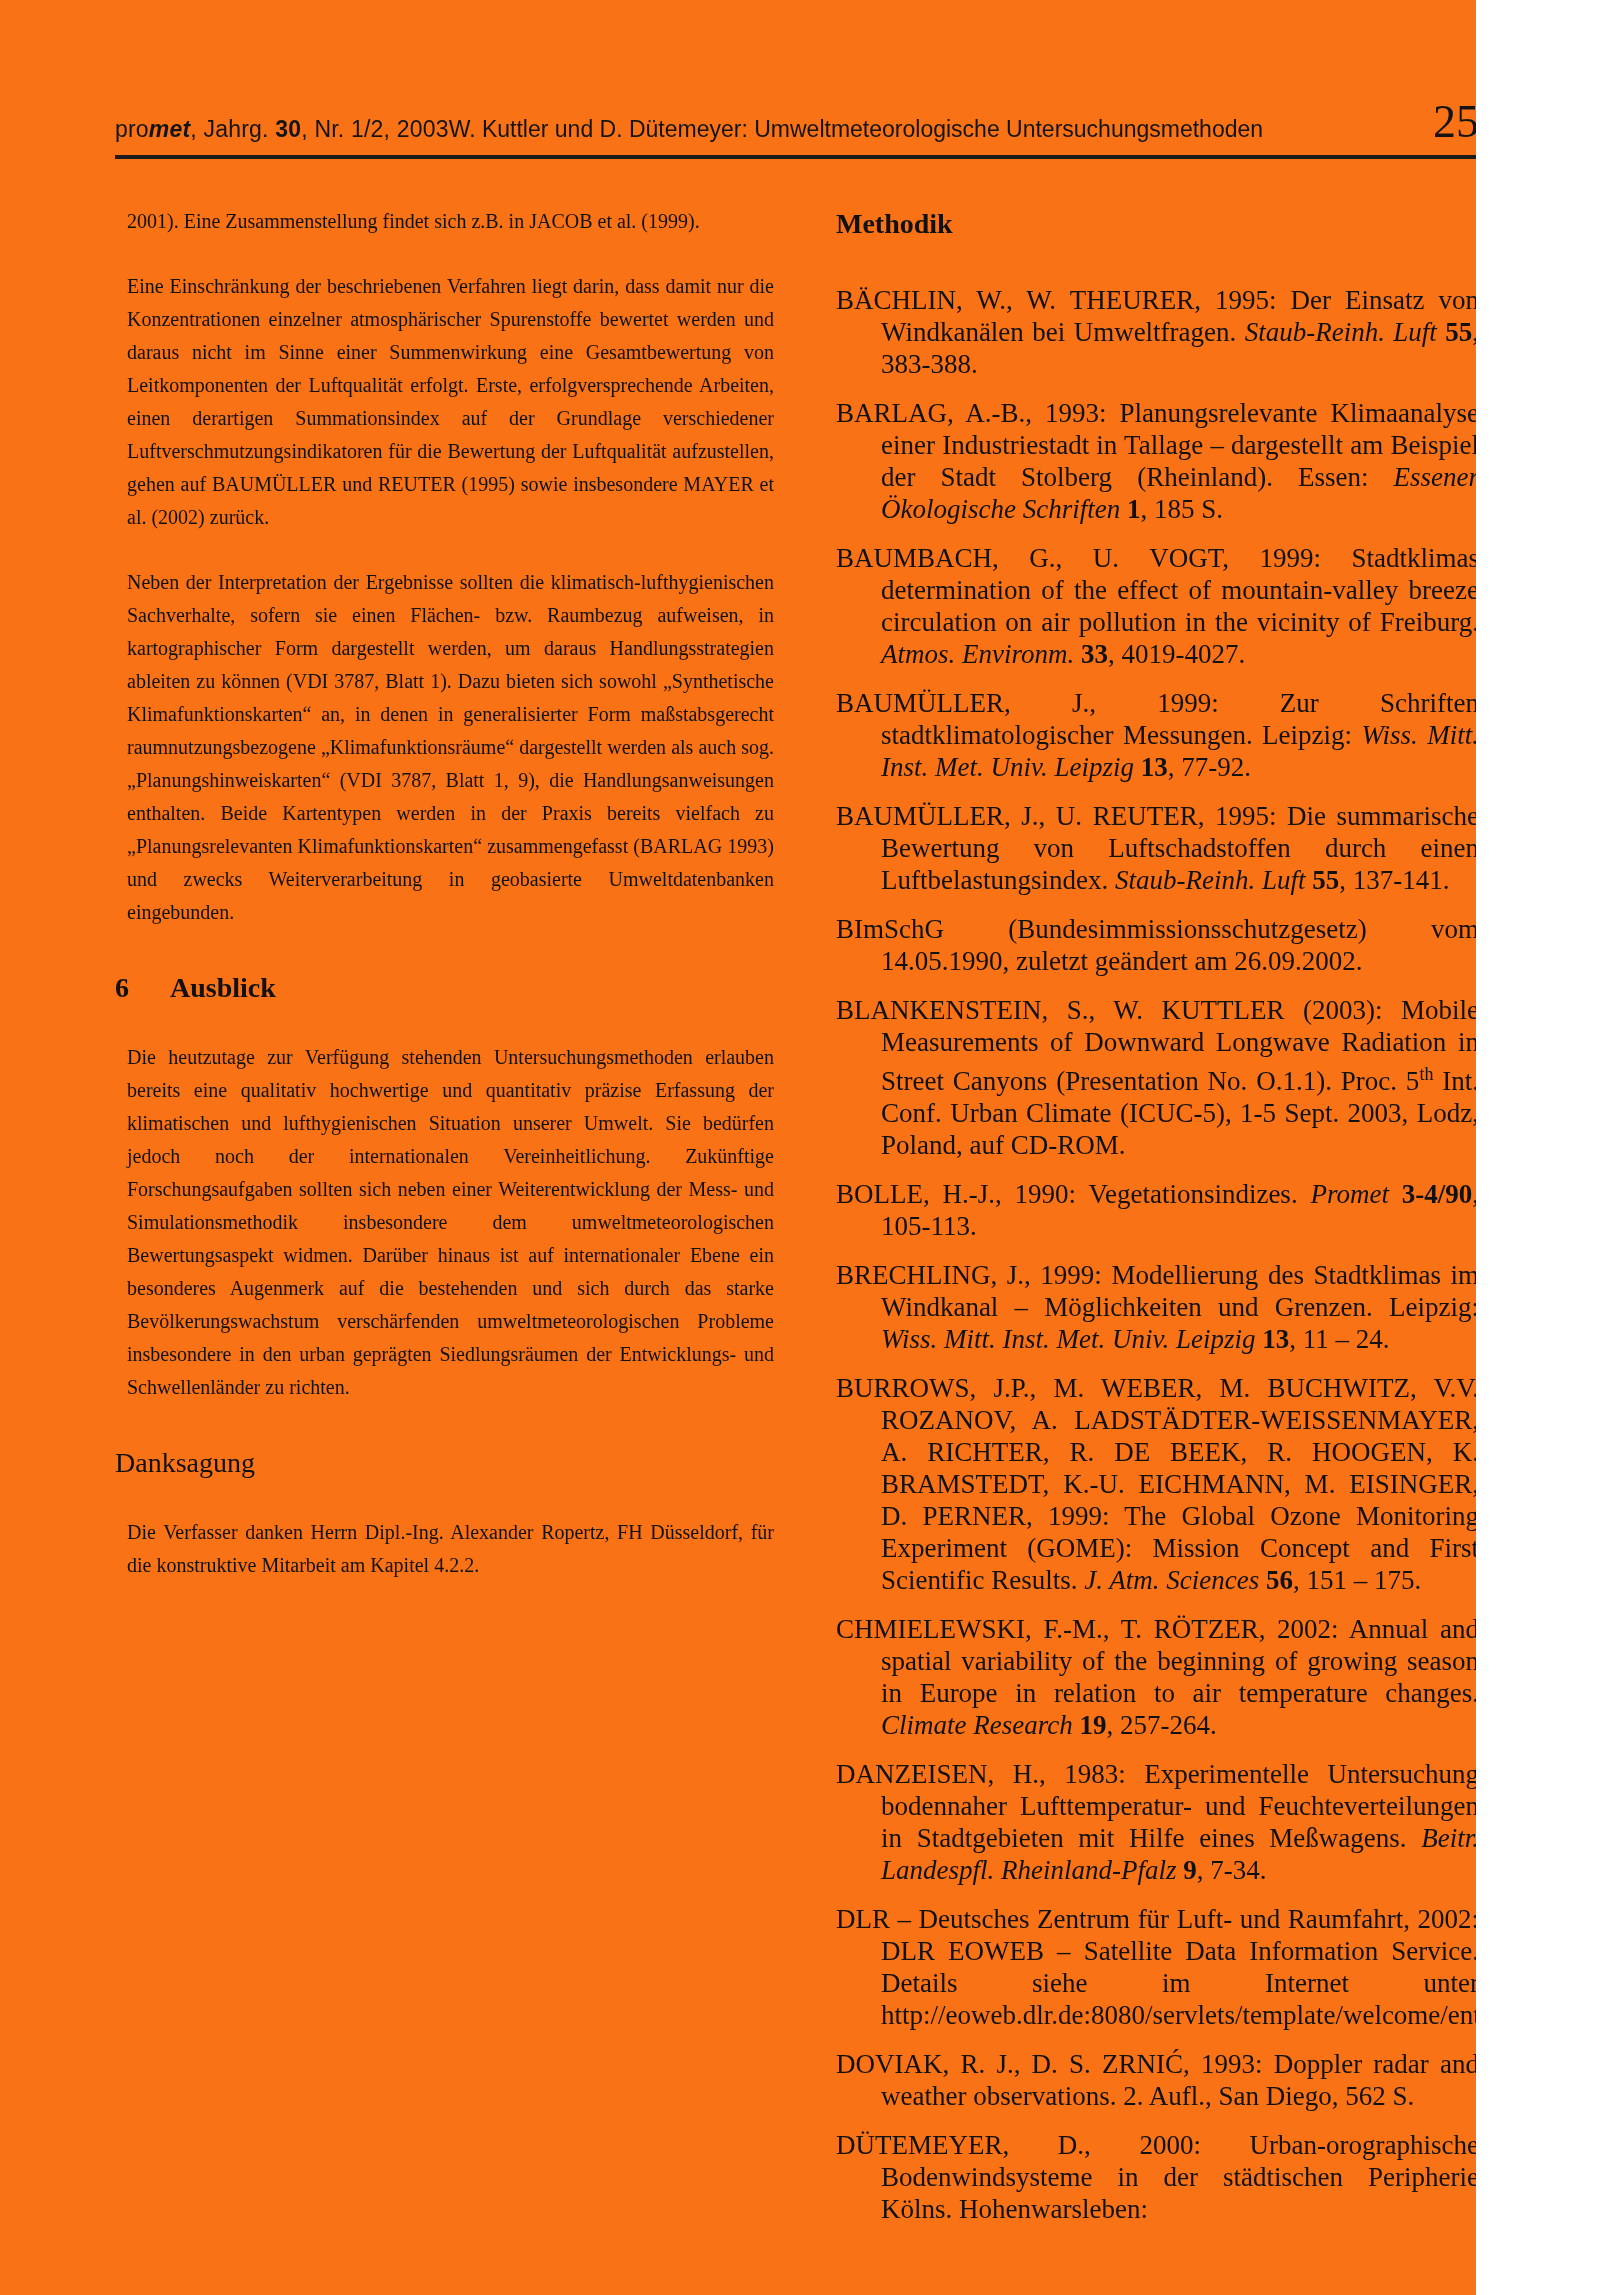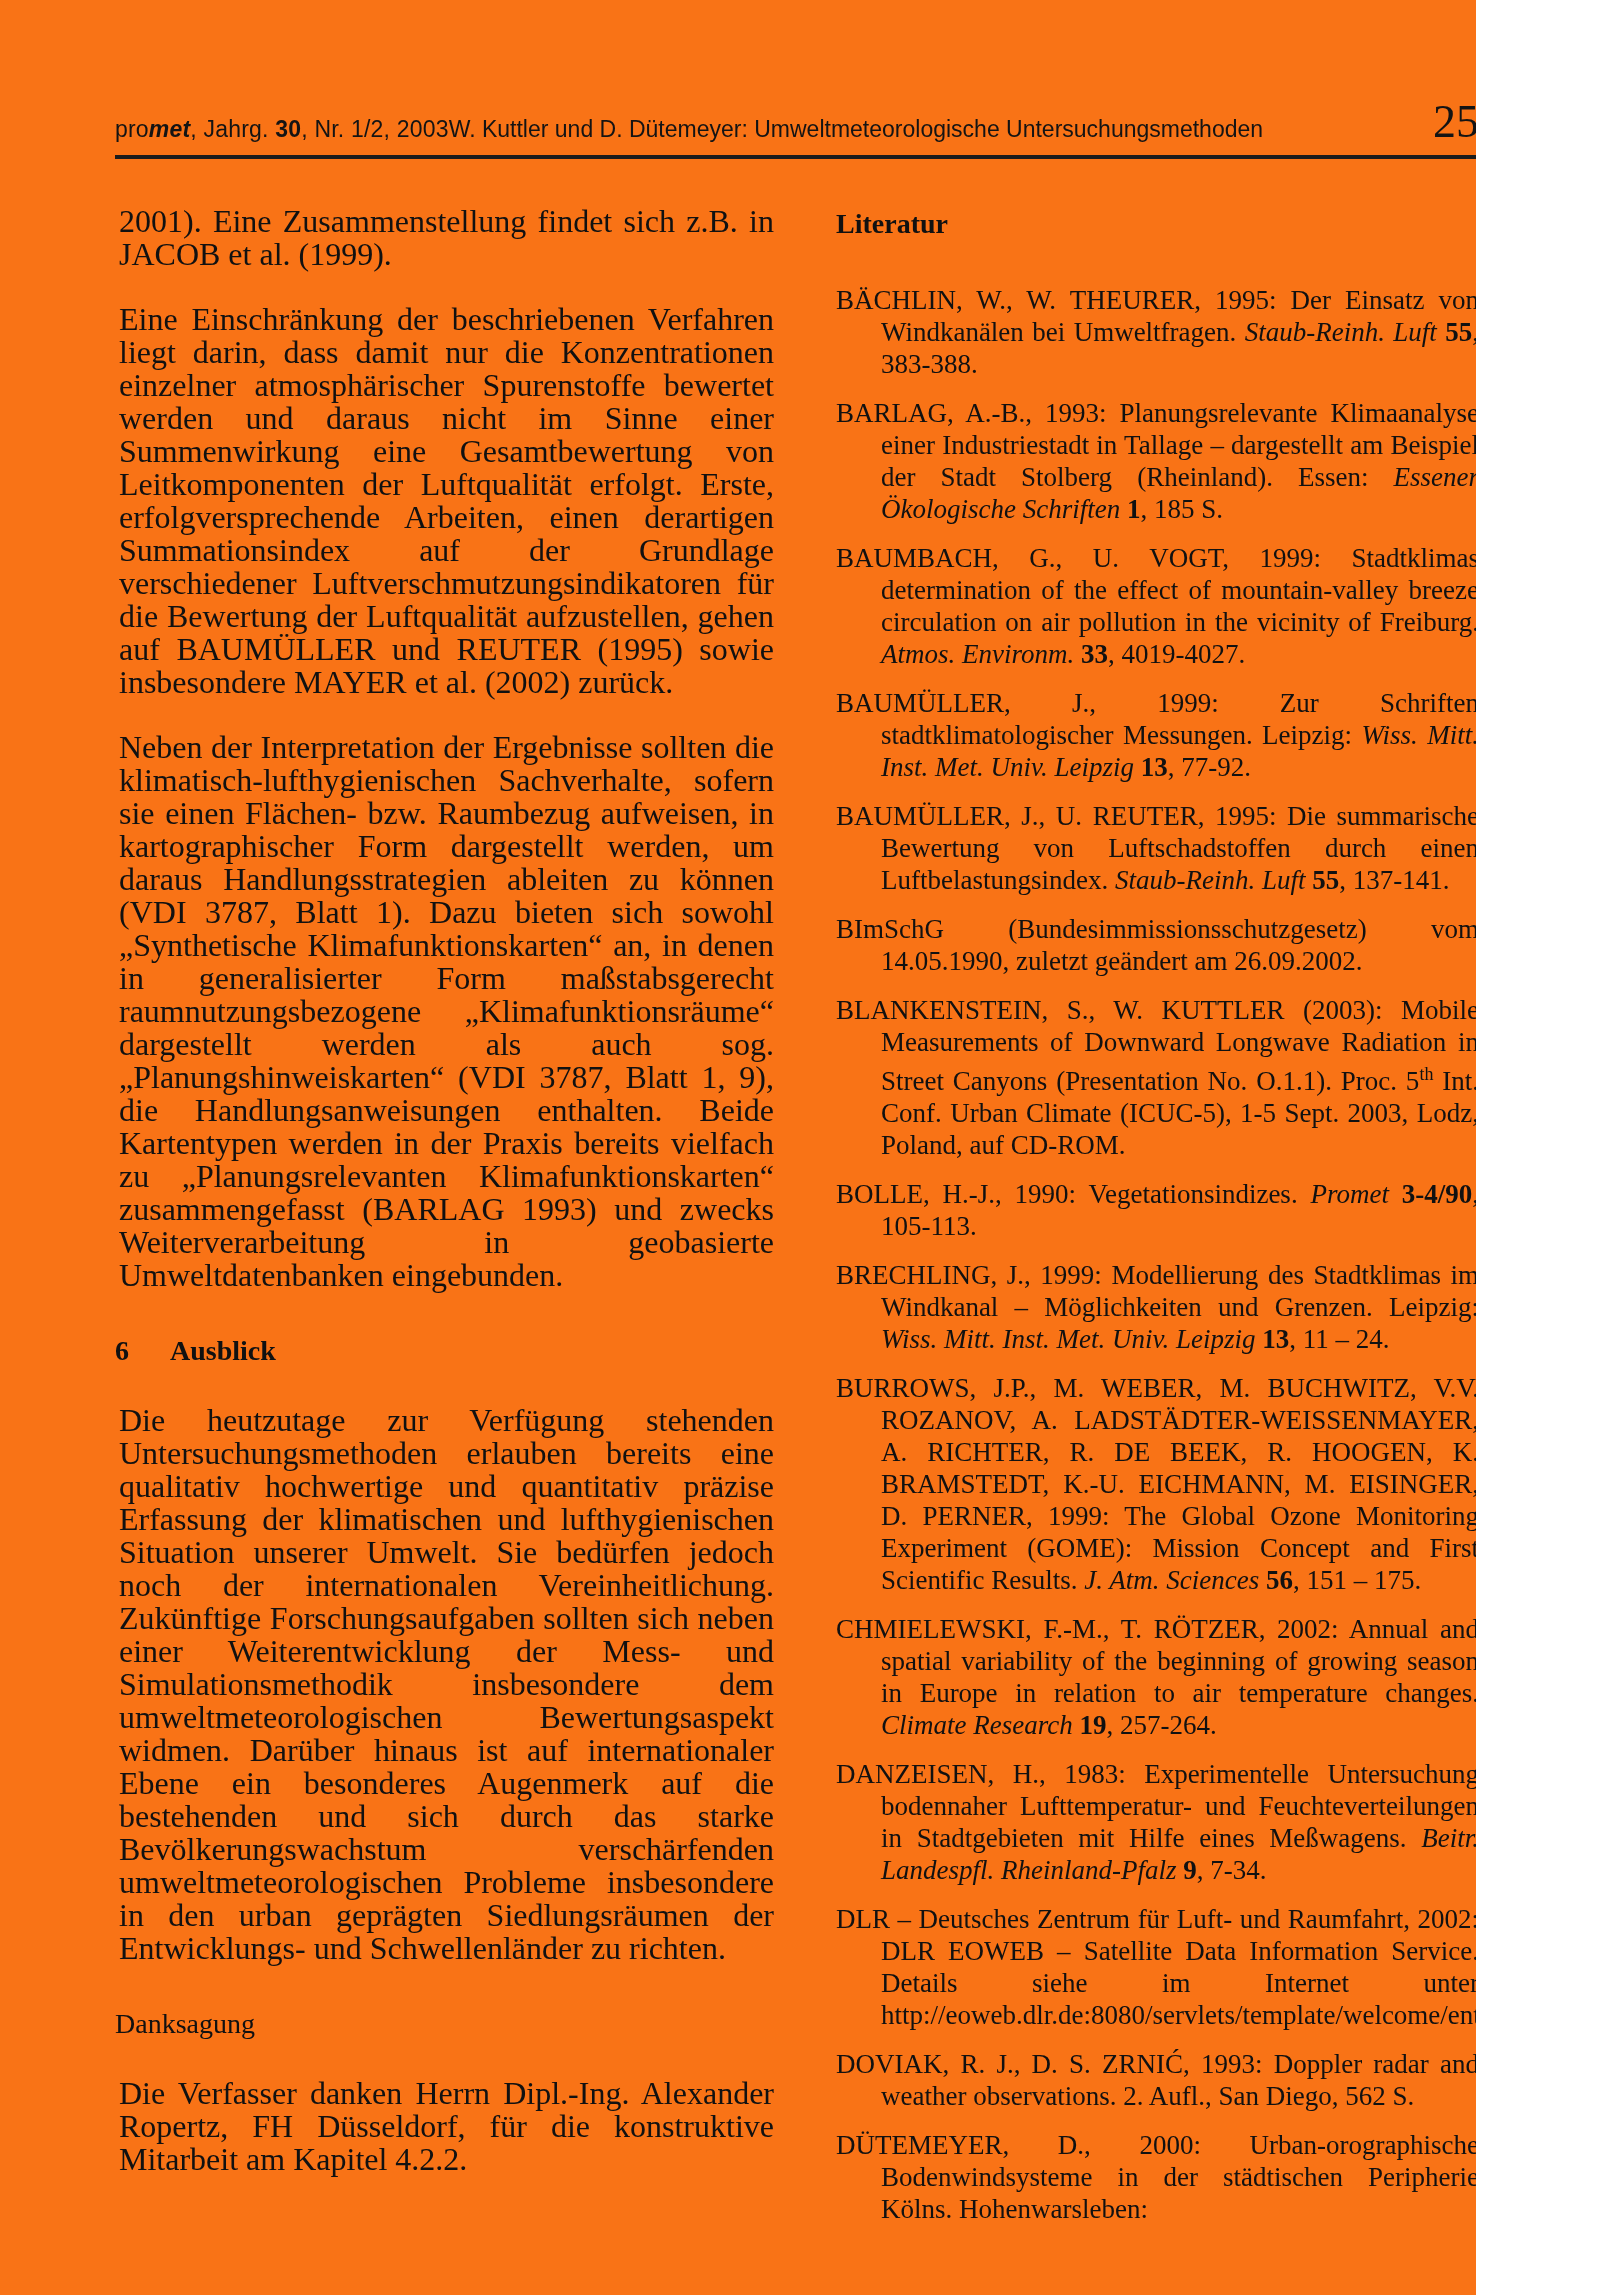--- a/index.html
+++ b/index.html
@@ -13,21 +13,21 @@
     font-family:"Liberation Sans", sans-serif; font-size:23px; color:#141414;
   }
   .h-left { white-space:nowrap; letter-spacing:0.2px; }
   .h-center { flex:1; text-align:left; white-space:nowrap; }
   .h-page { font-family:"Liberation Serif", serif; font-size:46px; line-height:1; }
   .rule { position:absolute; top:155px; left:115px; width:1364px; height:4px; background:#1c1c1c; }
   .columns { position:absolute; top:205px; left:115px; width:1364px; display:flex; gap:62px; }
   .col-left  { width:659px; }
   .col-right { width:643px; }
   p.body-p {
-    margin:0 0 32px 4px; text-align:justify; font-size:32px; line-height:33px;
+    margin:0 0 32px 12px; text-align:justify; font-size:20px; line-height:33px;
   }
   .sec-head {
     display:flex; margin:42px 0 37px 0; font-size:28px; font-weight:bold; line-height:33px;
   }
   .sec-num { width:55px; flex:0 0 auto; }
   .sub-head { margin:42px 0 37px 0; font-size:28px; font-weight:normal; line-height:33px; }
   .lit-head { margin:1.6px 0 44px 0; font-size:28px; font-weight:bold; line-height:33px; }
   p.ref {
     margin:0 0 17px 0; padding-left:45px; text-indent:-45px;
     text-align:justify; font-size:27px; line-height:32px;
@@ -56,21 +56,21 @@
         <p class="body-p">Neben der Interpretation der Ergebnisse sollten die klimatisch-lufthygienischen Sachverhalte, sofern sie einen Flächen- bzw. Raumbezug aufweisen, in kartographischer Form dargestellt werden, um daraus Handlungsstrategien ableiten zu können (VDI 3787, Blatt 1). Dazu bieten sich sowohl „Synthetische Klimafunktionskarten“ an, in denen in generalisierter Form maßstabsgerecht raumnutzungsbezogene „Klimafunktionsräume“ dargestellt werden als auch sog. „Planungshinweiskarten“ (VDI 3787, Blatt 1, 9), die Handlungsanweisungen enthalten. Beide Kartentypen werden in der Praxis bereits vielfach zu „Planungsrelevanten Klimafunktionskarten“ zusammengefasst (BARLAG 1993) und zwecks Weiterverarbeitung in geobasierte Umweltdatenbanken eingebunden.</p>
         <h2 class="sec-head">
           <span class="sec-num">6</span>
           <span class="sec-title">Ausblick</span>
         </h2>
         <p class="body-p">Die heutzutage zur Verfügung stehenden Untersuchungsmethoden erlauben bereits eine qualitativ hochwertige und quantitativ präzise Erfassung der klimatischen und lufthygienischen Situation unserer Umwelt. Sie bedürfen jedoch noch der internationalen Vereinheitlichung. Zukünftige Forschungsaufgaben sollten sich neben einer Weiterentwicklung der Mess- und Simulationsmethodik insbesondere dem umweltmeteorologischen Bewertungsaspekt widmen. Darüber hinaus ist auf internationaler Ebene ein besonderes Augenmerk auf die bestehenden und sich durch das starke Bevölkerungswachstum verschärfenden umweltmeteorologischen Probleme insbesondere in den urban geprägten Siedlungsräumen der Entwicklungs- und Schwellenländer zu richten.</p>
         <h3 class="sub-head">Danksagung</h3>
         <p class="body-p">Die Verfasser danken Herrn Dipl.-Ing. Alexander Ropertz, FH Düsseldorf, für die konstruktive Mitarbeit am Kapitel 4.2.2.</p>
       </section>
     <section class="col-right">
-      <h2 class="lit-head">Literatur</h2>
+      <h2 class="lit-head">Methodik</h2>
       <div>
           <p class="ref"><span>BÄCHLIN, W., W. THEURER, 1995: Der Einsatz von Windkanälen bei Umweltfragen. </span><i>Staub-Reinh. Luft </i><b>55</b><span>, 383-388.</span></p>
           <p class="ref"><span>BARLAG, A.-B., 1993: Planungsrelevante Klimaanalyse einer Industriestadt in Tallage – dargestellt am Beispiel der Stadt Stolberg (Rheinland). Essen: </span><i>Essener Ökologische Schriften </i><b>1</b><span>, 185 S.</span></p>
           <p class="ref"><span>BAUMBACH, G., U. VOGT, 1999: Stadtklimas determination of the effect of mountain-valley breeze circulation on air pollution in the vicinity of Freiburg. </span><i>Atmos. Environm. </i><b>33</b><span>, 4019-4027.</span></p>
           <p class="ref"><span>BAUMÜLLER, J., 1999: Zur Schriften stadtklimatologischer Messungen. Leipzig: </span><i>Wiss. Mitt. Inst. Met. Univ. Leipzig </i><b>13</b><span>, 77-92.</span></p>
           <p class="ref"><span>BAUMÜLLER, J., U. REUTER, 1995: Die summarische Bewertung von Luftschadstoffen durch einen Luftbelastungsindex. </span><i>Staub-Reinh. Luft </i><b>55</b><span>, 137-141.</span></p>
           <p class="ref"><span>BImSchG (Bundesimmissionsschutzgesetz) vom 14.05.1990, zuletzt geändert am 26.09.2002.</span></p>
           <p class="ref"><span>BLANKENSTEIN, S., W. KUTTLER (2003): Mobile Measurements of Downward Longwave Radiation in Street Canyons (Presentation No. O.1.1). Proc. 5</span><sup>th</sup><span> Int. Conf. Urban Climate (ICUC-5), 1-5 Sept. 2003, Lodz, Poland, auf CD-ROM.</span></p>
           <p class="ref"><span>BOLLE, H.-J., 1990: Vegetationsindizes. </span><i>Promet </i><b>3-4/90</b><span>, 105-113.</span></p>
           <p class="ref"><span>BRECHLING, J., 1999: Modellierung des Stadtklimas im Windkanal – Möglichkeiten und Grenzen. Leipzig: </span><i>Wiss. Mitt. Inst. Met. Univ. Leipzig </i><b>13</b><span>, 11 – 24.</span></p>

